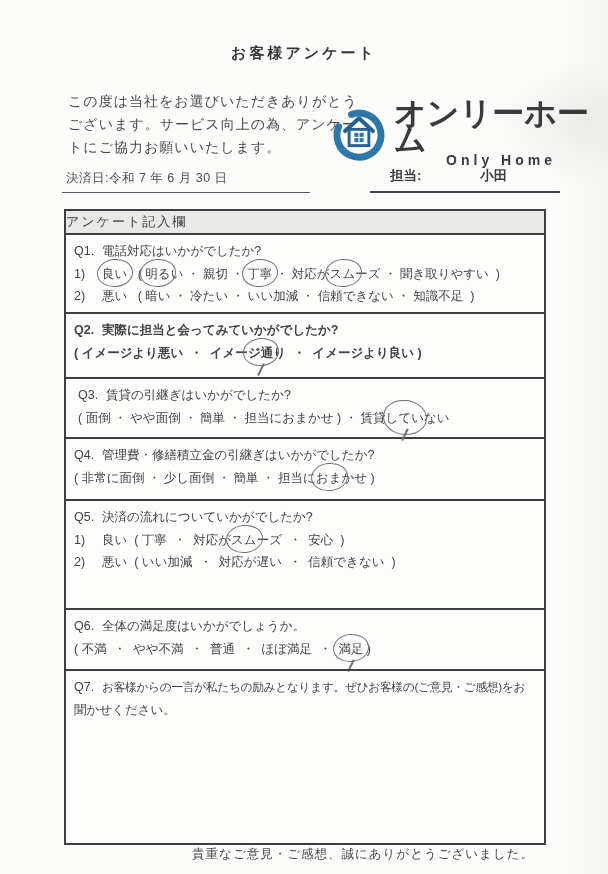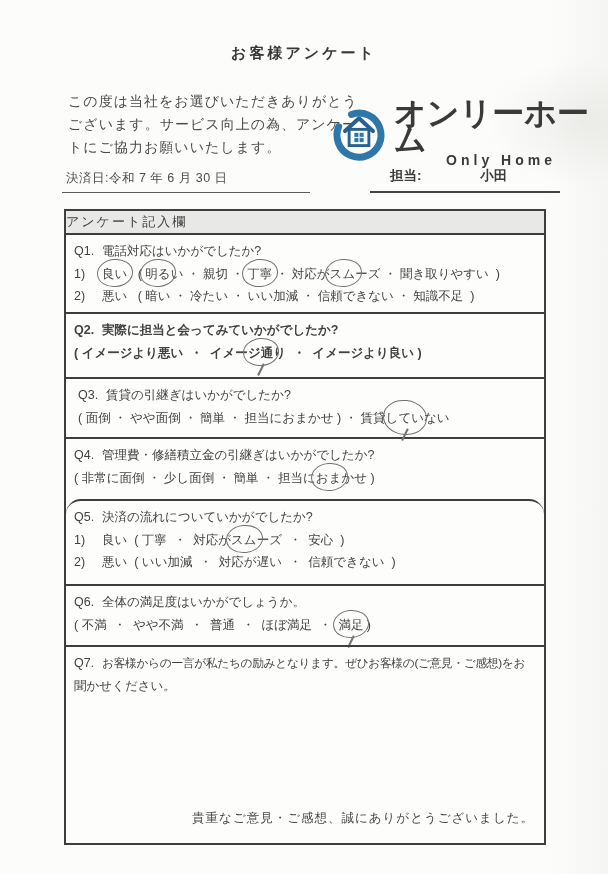--- a/index.html
+++ b/index.html
@@ -46,41 +46,41 @@
   }
   .thead {
     height:24px; line-height:21px; background:#e8e8e6;
     border-bottom:2px solid #3e3e3e; text-align:left;
     font-size:13px; letter-spacing:2px; color:#3d3d3d;
   }
 
   .qsec { border-top:2px solid #3e3e3e; padding:5px 8px 0 8px; font-size:12.5px; color:#424242; }
   .qsec:first-child { border-top:none; }
   .s1{height:77px;} .s2{height:65px;font-weight:bold;} .s3{height:60px;padding-left:12px;} .s4{height:62px;}
-  .s5{height:85px;border-radius:15px;} .s6{height:61px;} .s7{height:198px; position:relative;}
+  .s5{height:109px;} .s6{height:61px;} .s7{height:198px; position:relative;}
 
   .qrow { display:flex; line-height:22.5px; white-space:pre-wrap; }
   .qnum { flex:0 0 28px; }
   .qtext { flex:1 1 auto; }
   .s7 .qrow:first-child .qtext { font-size:11.7px; letter-spacing:-0.3px; }
 
   
   .circled { position:relative; display:inline-block; }
   .circled::after {
     content:""; position:absolute; left:-5px; right:-6px; top:-4px; bottom:-1px;
     border:1.5px solid #727272; border-radius:50%;
     transform:rotate(-6deg); pointer-events:none;
   }
   .circled.big::after { top:-7px; bottom:-5px; left:-3px; right:-3px; transform:rotate(7deg); }
   .circled.tail::before {
     content:""; position:absolute; width:1.5px; height:13px; background:#727272;
     left:48%; bottom:-12px; transform:rotate(26deg); pointer-events:none;
   }
 
-  .thanks { position:absolute; right:10px; bottom:16px; font-size:12.5px; color:#454545; letter-spacing:1px; }
+  .thanks { position:absolute; right:10px; bottom:4px; font-size:12.5px; color:#454545; letter-spacing:1px; }
 </style>
 </head>
 <body>
 
 <div class="page">
 
   <div class="title">お客様アンケート</div>
 
   <div class="intro">
     <div>この度は当社をお選びいただきありがとう</div>

